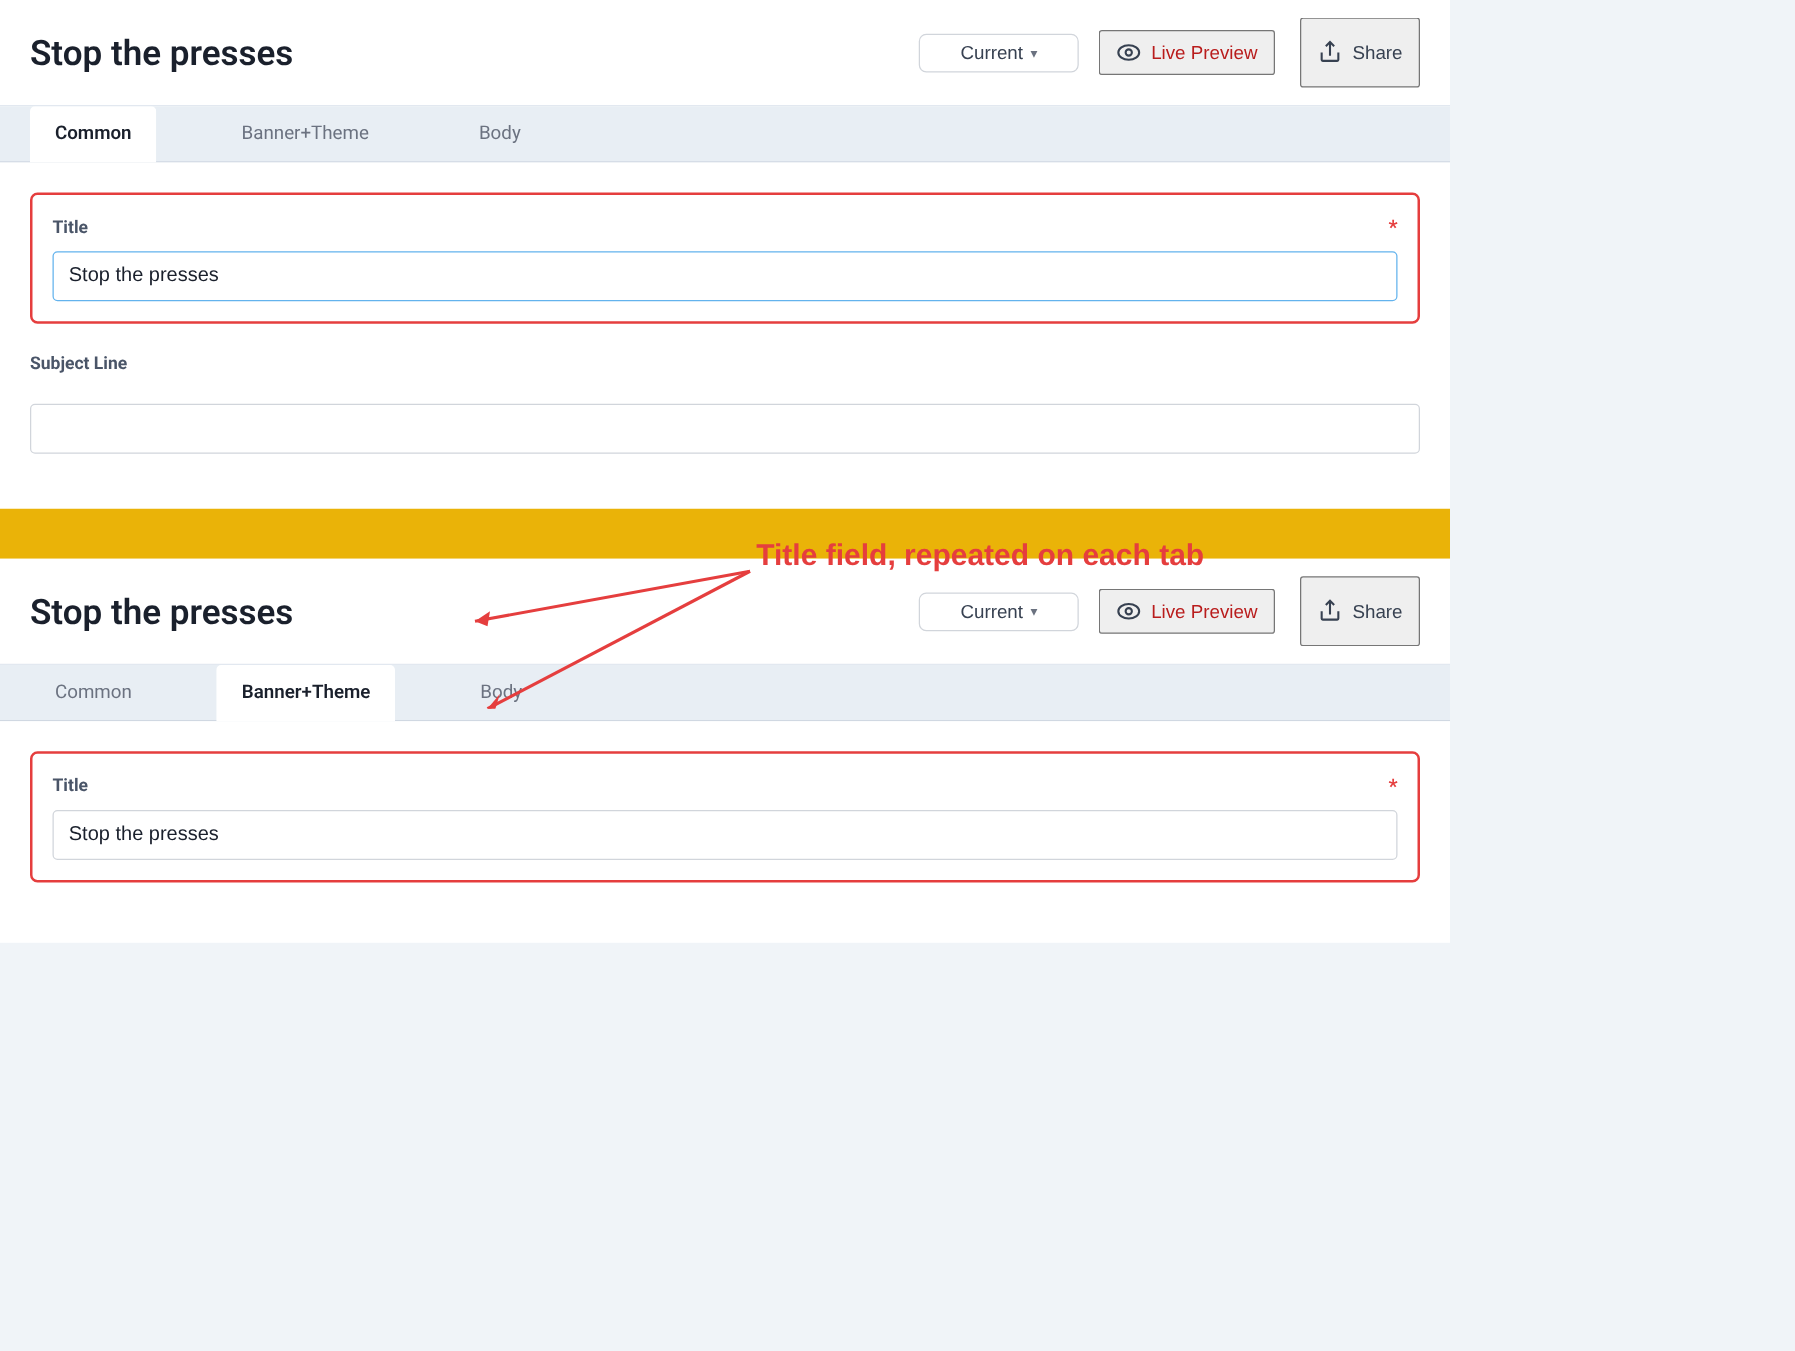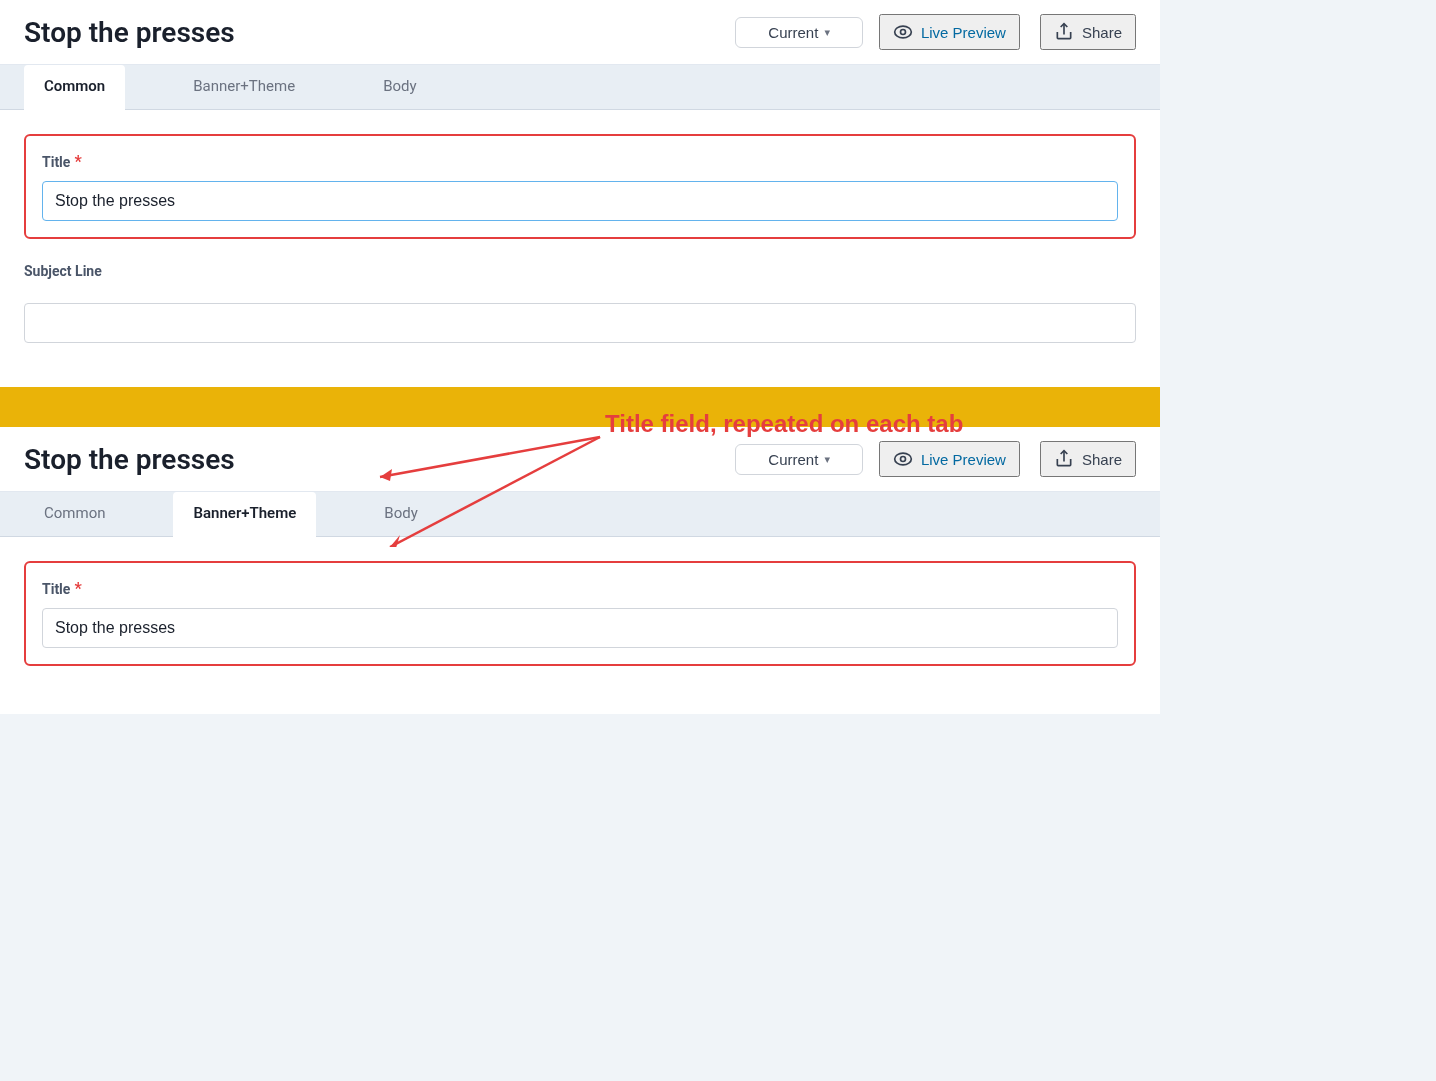--- a/index.html
+++ b/index.html
@@ -51,39 +51,39 @@
       align-items: center;
       gap: 20px;
       margin-left: auto;
     }
 
     .live-preview-btn {
       display: flex;
       align-items: center;
       gap: 8px;
       font-size: 15px;
-      color: #0369a1;
+      color: #b91c1c;
       cursor: pointer;
       padding: 6px 12px;
       justify-content: flex-end;
     }
 
     .eye-icon {
       width: 20px;
       height: 20px;
     }
 
     .share-btn {
       display: flex;
       align-items: center;
       gap: 8px;
       font-size: 15px;
       color: #374151;
       cursor: pointer;
-      padding: 6px 12px;
+      padding: 16px 12px;
     }
 
     
     .tab-bar {
       display: flex;
       align-items: flex-end;
       background: #e8eef4;
       padding: 0 24px;
       border-bottom: 1px solid #d0d8e2;
       gap: 48px;
@@ -124,20 +124,21 @@
     }
 
     .field-label {
       font-size: 14px;
       font-weight: 700;
       color: #4a5568;
       margin-bottom: 10px;
       display: flex;
       align-items: center;
       gap: 4px;
+      justify-content: space-between;
     }
 
     .required-star {
       color: #e53e3e;
       font-size: 16px;
     }
 
     .field-input {
       width: 100%;
       padding: 10px 12px;

